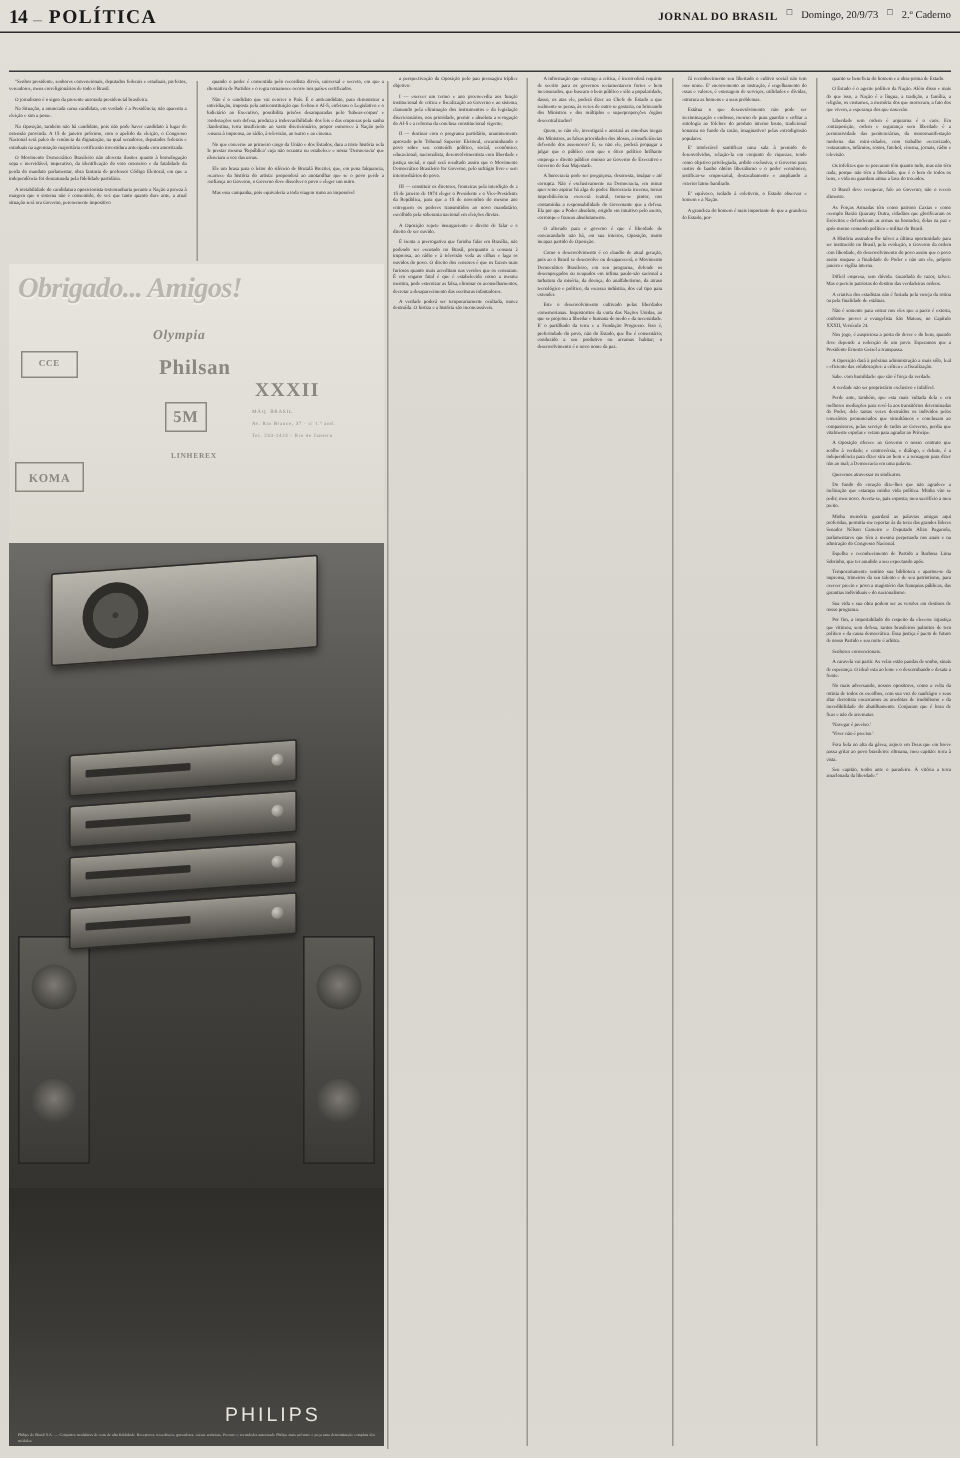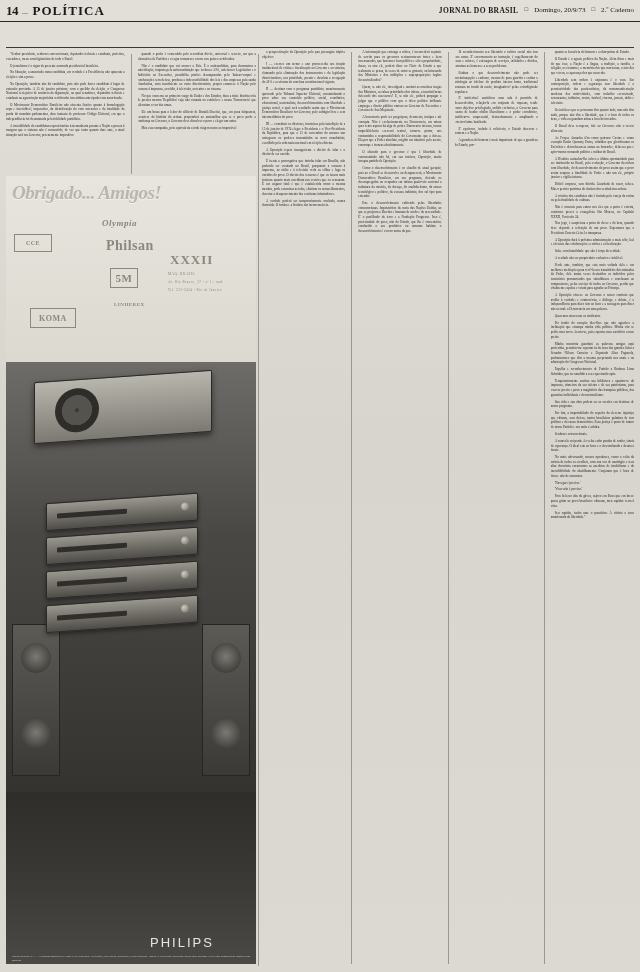--- a/index.html
+++ b/index.html
@@ -212,21 +212,21 @@
   <div class="vline" style="position:absolute;left:258px;top:52px;width:1px;height:912px;"></div>
 
   <div class="ad">
     <div class="ad-top">
       <div class="ad-obrigado">Obrigado... Amigos!</div>
       <div class="logo-grid">
         <div class="lg box" style="left:4px;top:18px;width:36px;height:16px;font-size:6px;">CCE</div>
         <div class="lg" style="left:92px;top:2px;font-size:9px;font-style:italic;">Olympia</div>
         <div class="lg" style="left:96px;top:22px;font-size:14px;">Philsan</div>
         <div class="lg box" style="left:100px;top:52px;width:26px;height:18px;font-size:11px;">5M</div>
-        <div class="lg box" style="left:20px;top:92px;width:44px;height:18px;font-size:8px;">KOMA</div>
+        <div class="lg box" style="left:0;top:92px;width:44px;height:18px;font-size:8px;">KOMA</div>
         <div class="lg" style="left:104px;top:86px;font-size:5px;">LINHEREX</div>
         <div class="lg" style="left:160px;top:36px;font-size:13px;letter-spacing:1px;">XXXII</div>
         <div class="lg" style="left:158px;top:56px;font-size:3.4px;font-weight:normal;line-height:1.5;width:80px;">MÁQ. BRASIL</div>
         <div class="lg" style="left:158px;top:64px;font-size:3.2px;font-weight:normal;width:84px;">Av. Rio Branco, 37 - s/ 1.º and.</div>
         <div class="lg" style="left:158px;top:72px;font-size:3.2px;font-weight:normal;width:84px;">Tel. 233-2424 - Rio de Janeiro</div>
       </div>
     </div>
 
     <div class="ad-mid">
       <div class="speakerL">

